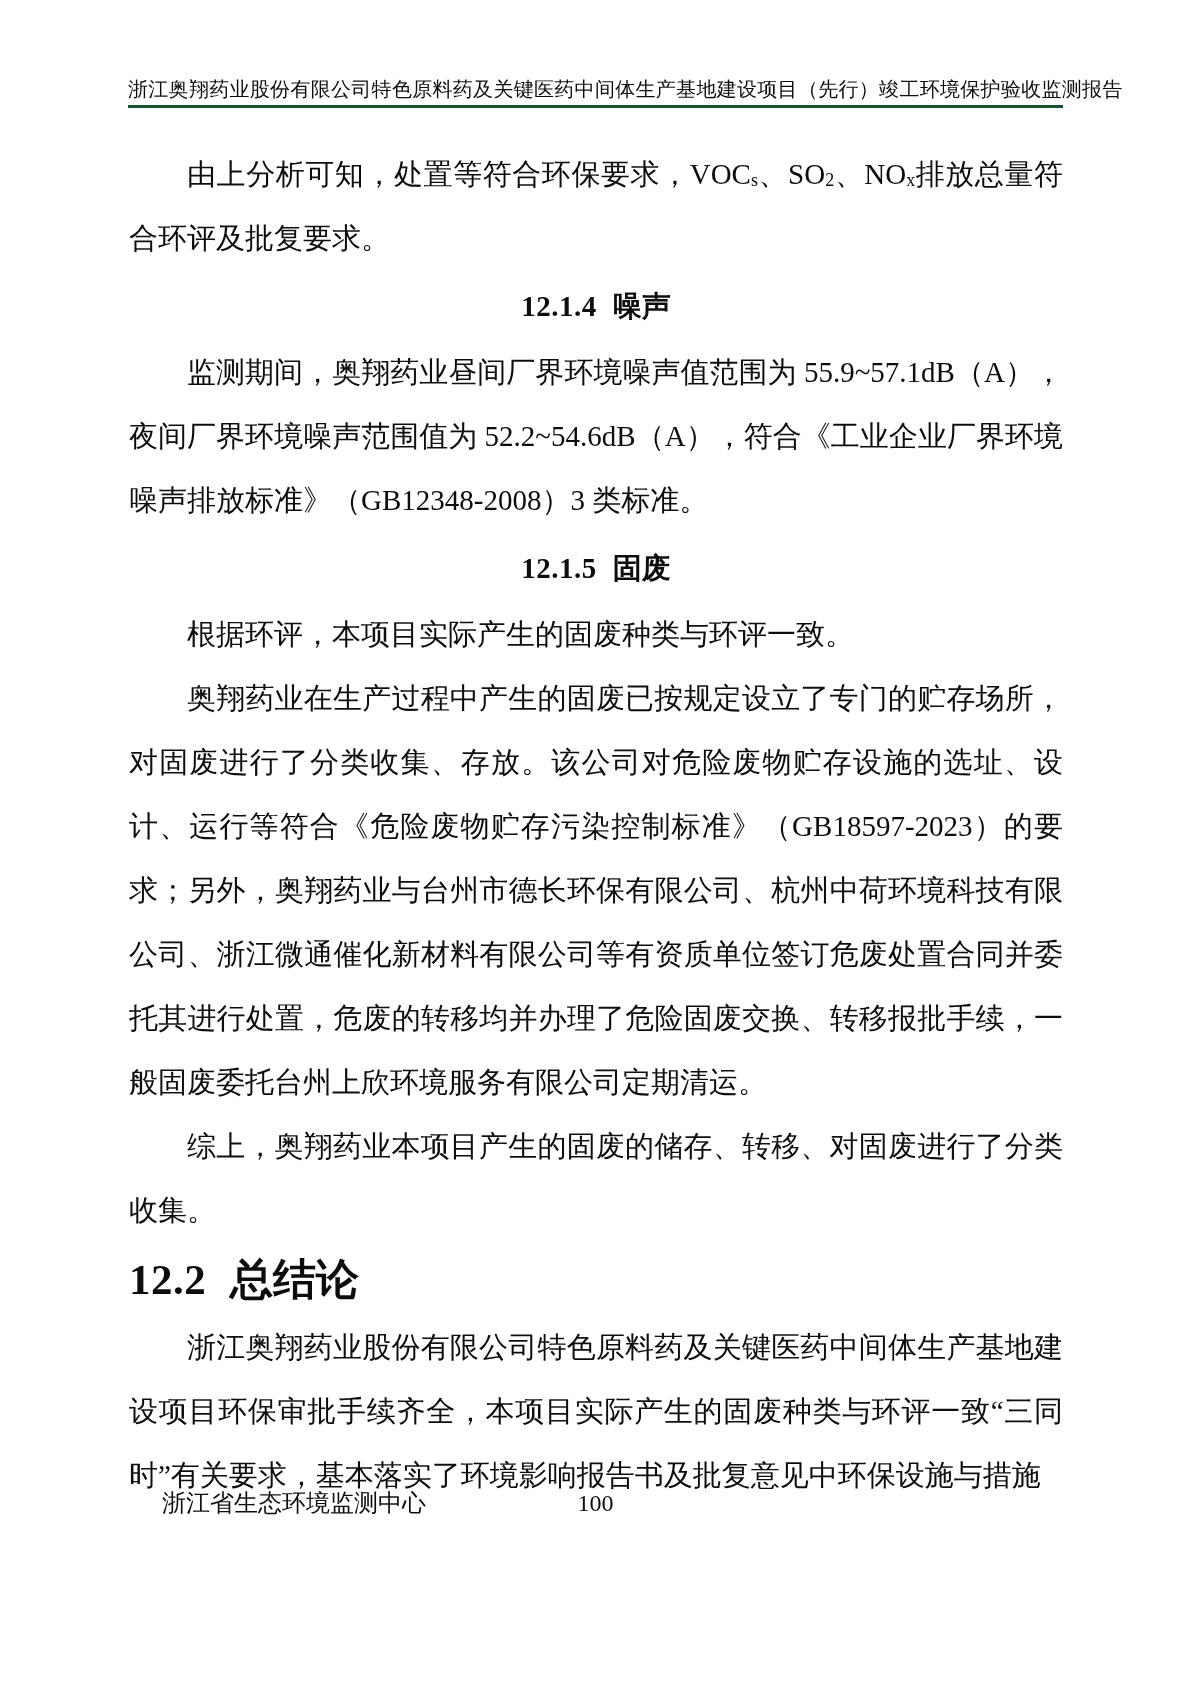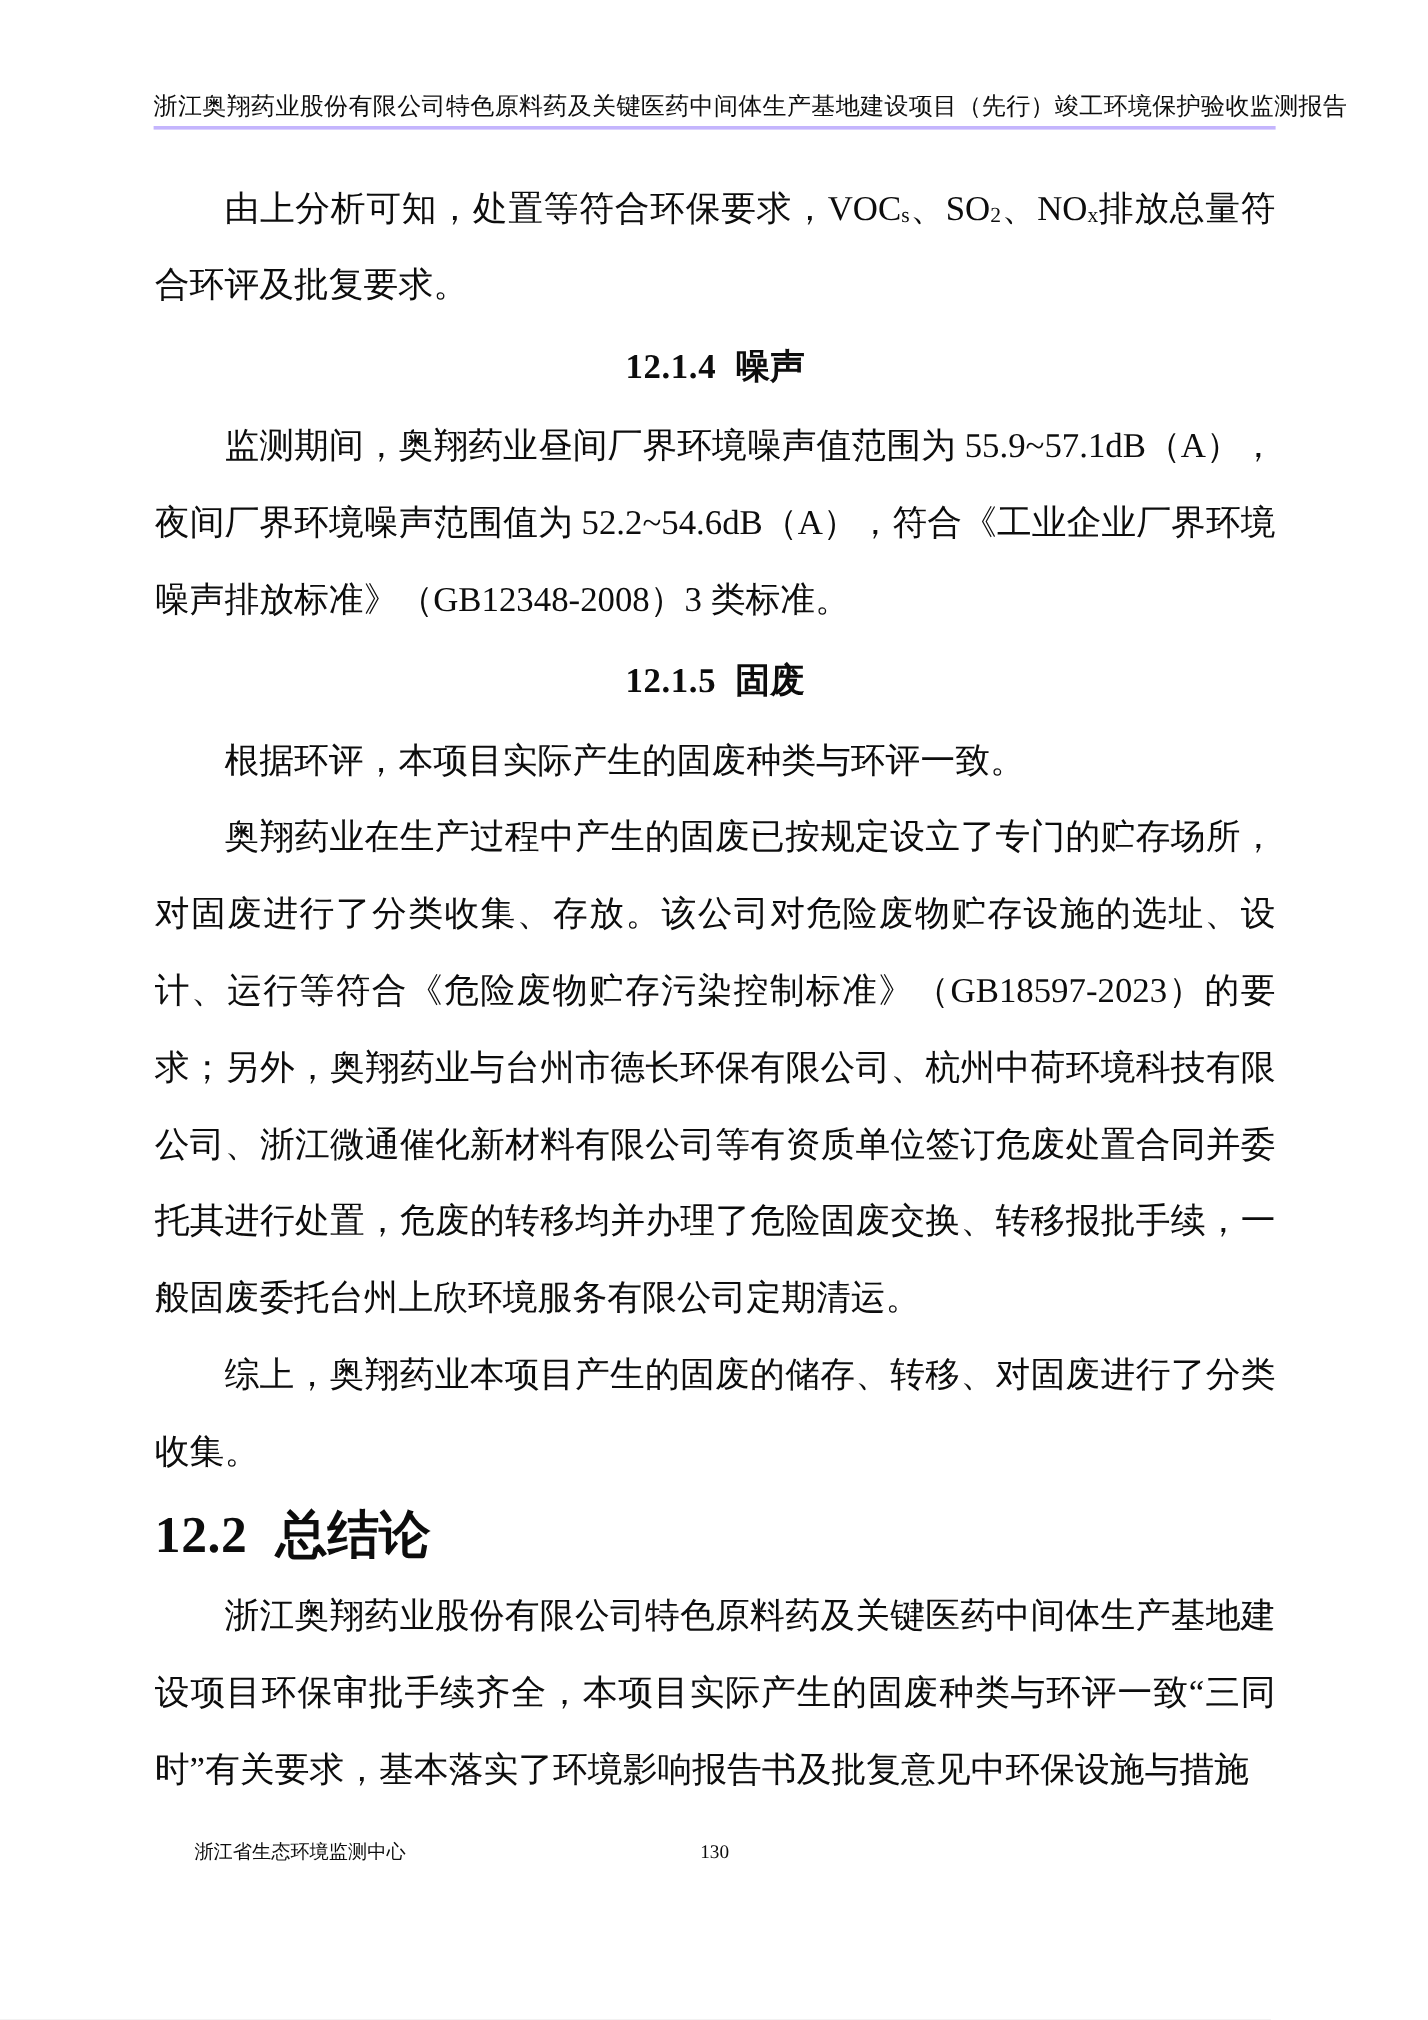--- a/index.html
+++ b/index.html
@@ -12,21 +12,21 @@
     color: #0d0d0d;
     font-family: "Liberation Serif", "DejaVu Serif", serif;
     overflow: hidden;
   }
   
   .header {
     position: absolute;
     top: 76px;
     left: 128px;
     right: 127px;
-    border-bottom: 3px solid #c4b5fd;
+    border-bottom: 3px solid #14532d;
     padding-bottom: 3px;
   }
   .header-text {
     font-size: 20px;
     line-height: 26px;
     text-align: right;
     letter-spacing: 0.3px;
     white-space: nowrap;
     font-weight: 500;
   }
@@ -64,25 +64,25 @@
   sub.chem {
     font-size: 0.62em;
     vertical-align: baseline;
     position: relative;
     top: 0.12em;
     line-height: 0;
   }
   
   .footer {
     position: absolute;
-    top: 1530px;
+    top: 1489px;
     left: 128px;
     right: 127px;
     height: 30px;
-    font-size: 16px;
+    font-size: 24px;
     line-height: 28px;
   }
   .footer-org { margin-left: 34px; }
   .footer-page {
     position: absolute;
     left: 0; right: 0; top: 0;
     text-align: center;
   }
 </style>
 </head>
@@ -111,16 +111,16 @@
     <p class="body-para">综上，奥翔药业本项目产生的固废的储存、转移、对固废进行了分类收集。</p>
 
     <h2 class="sec-heading-lg"><span class="hnum">12.2</span><span>总结论</span></h2>
 
     <p class="body-para">浙江奥翔药业股份有限公司特色原料药及关键医药中间体生产基地建设项目环保审批手续齐全，本项目实际产生的固废种类与环评一致“三同时”有关要求，基本落实了环境影响报告书及批复意见中环保设施与措施</p>
 
   </div>
 
   <div class="footer">
     <span class="footer-org">浙江省生态环境监测中心</span>
-    <span class="footer-page">130</span>
+    <span class="footer-page">100</span>
   </div>
 
 </div>
 
 </body></html>

